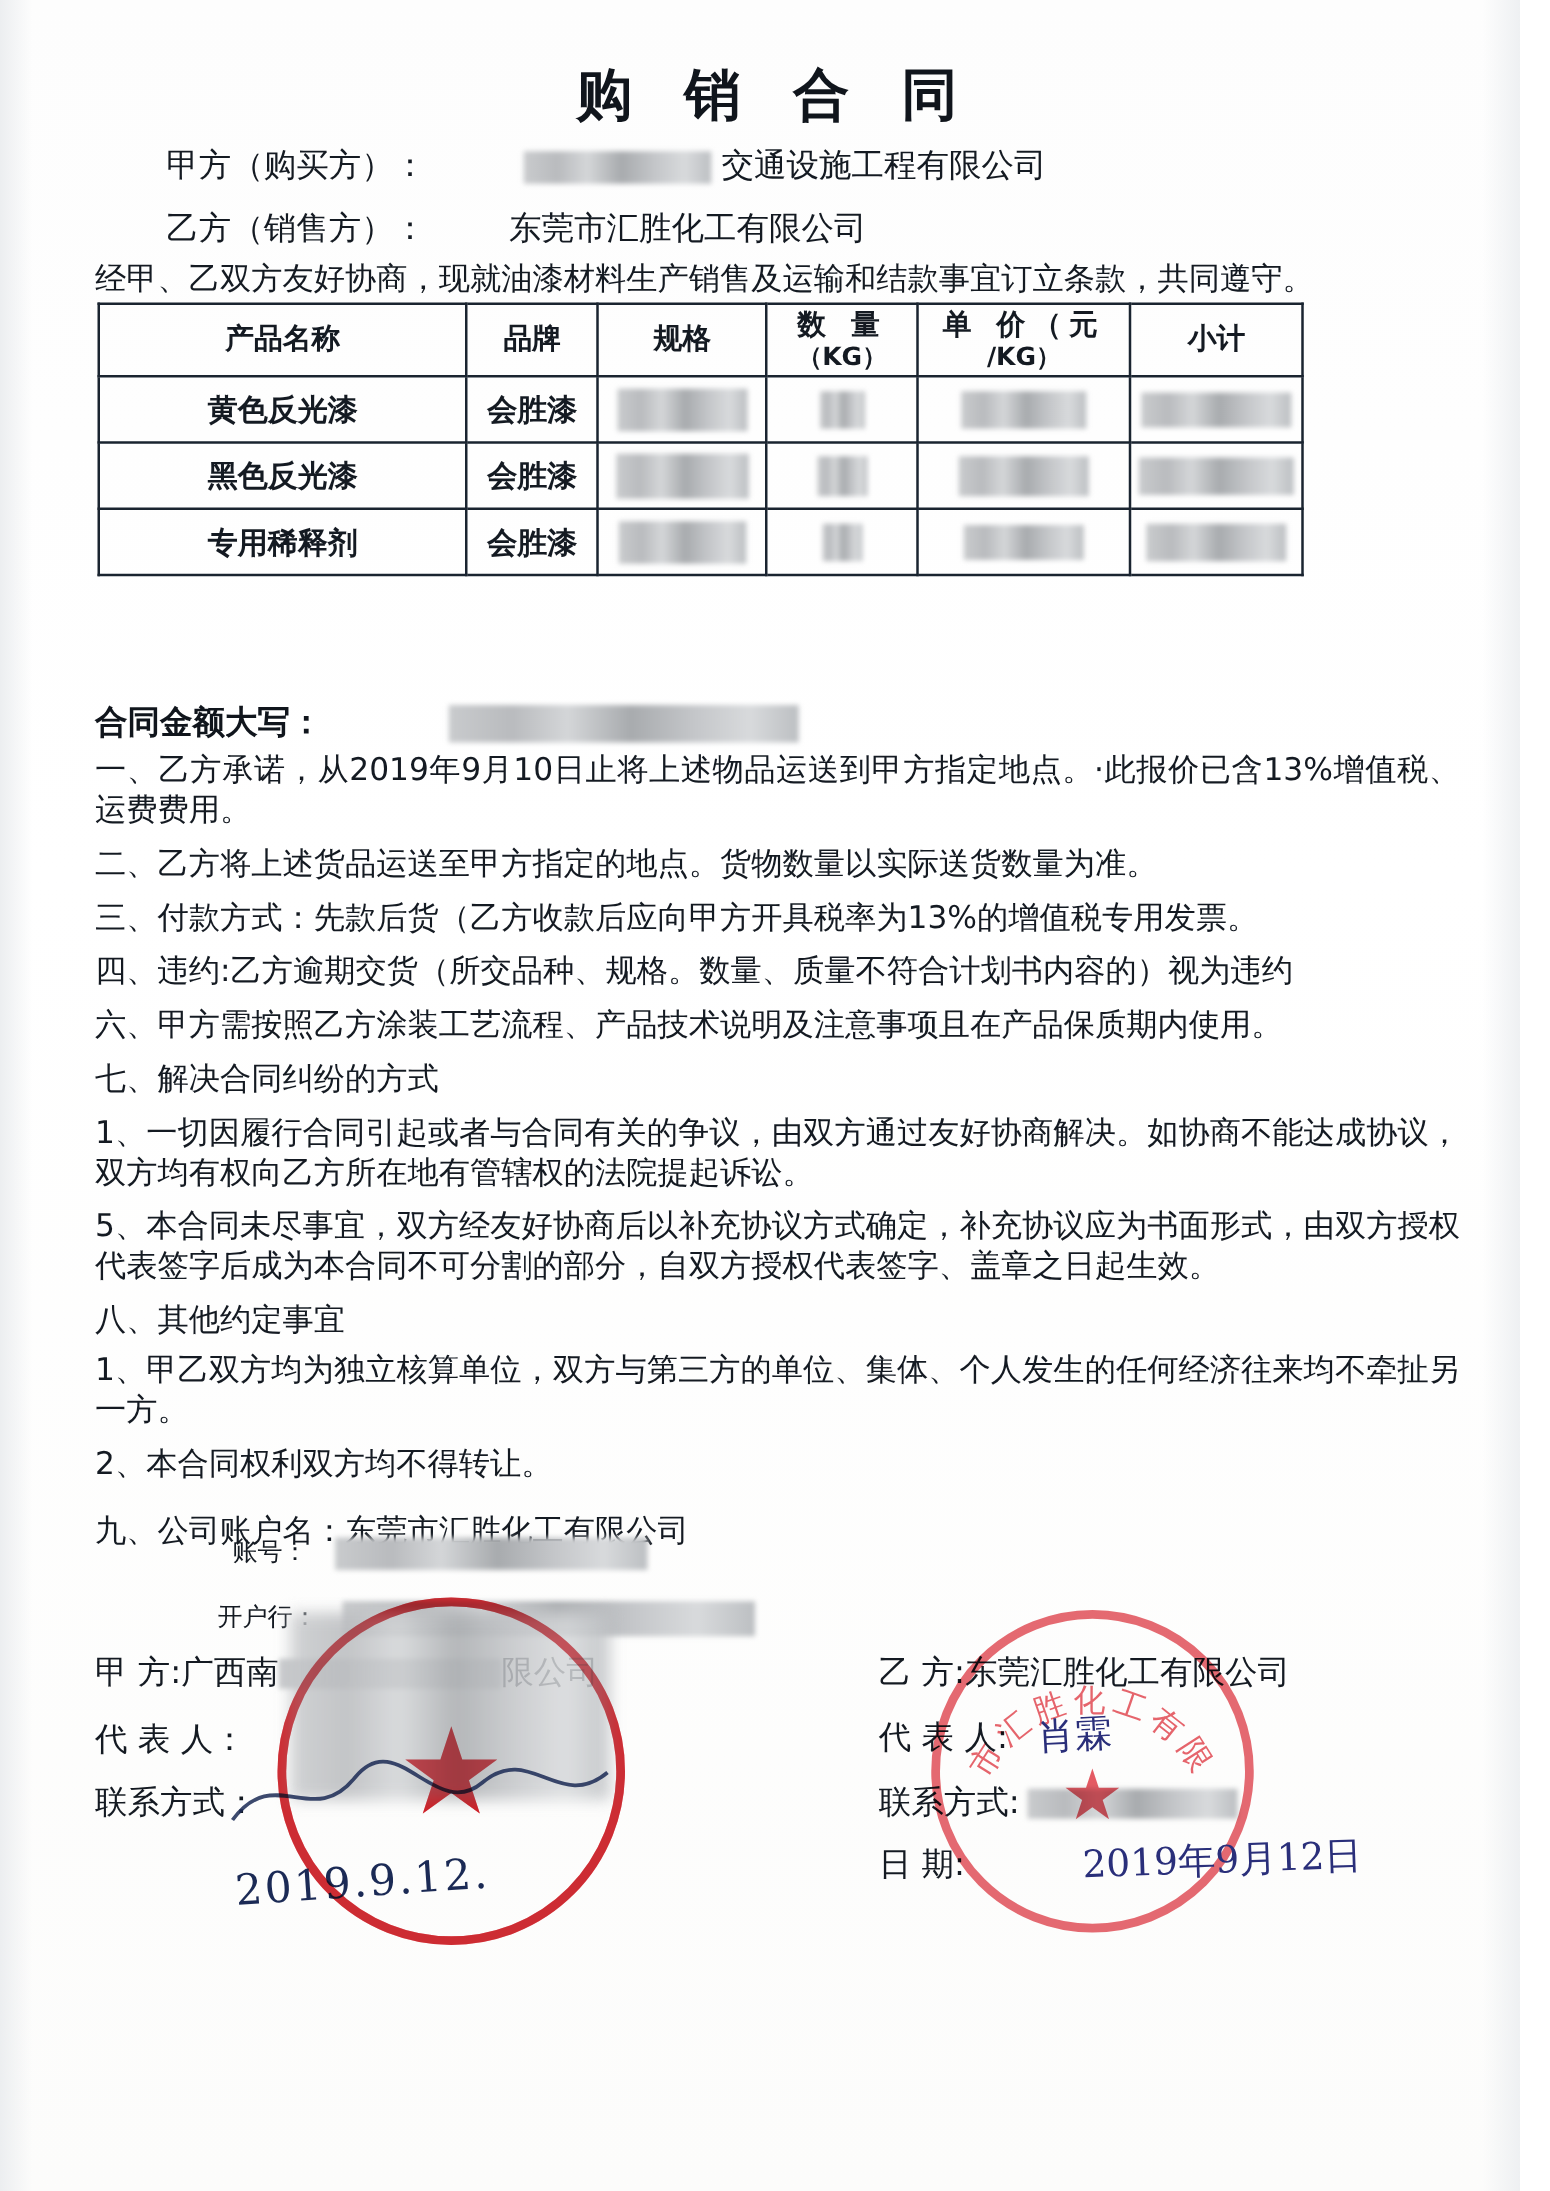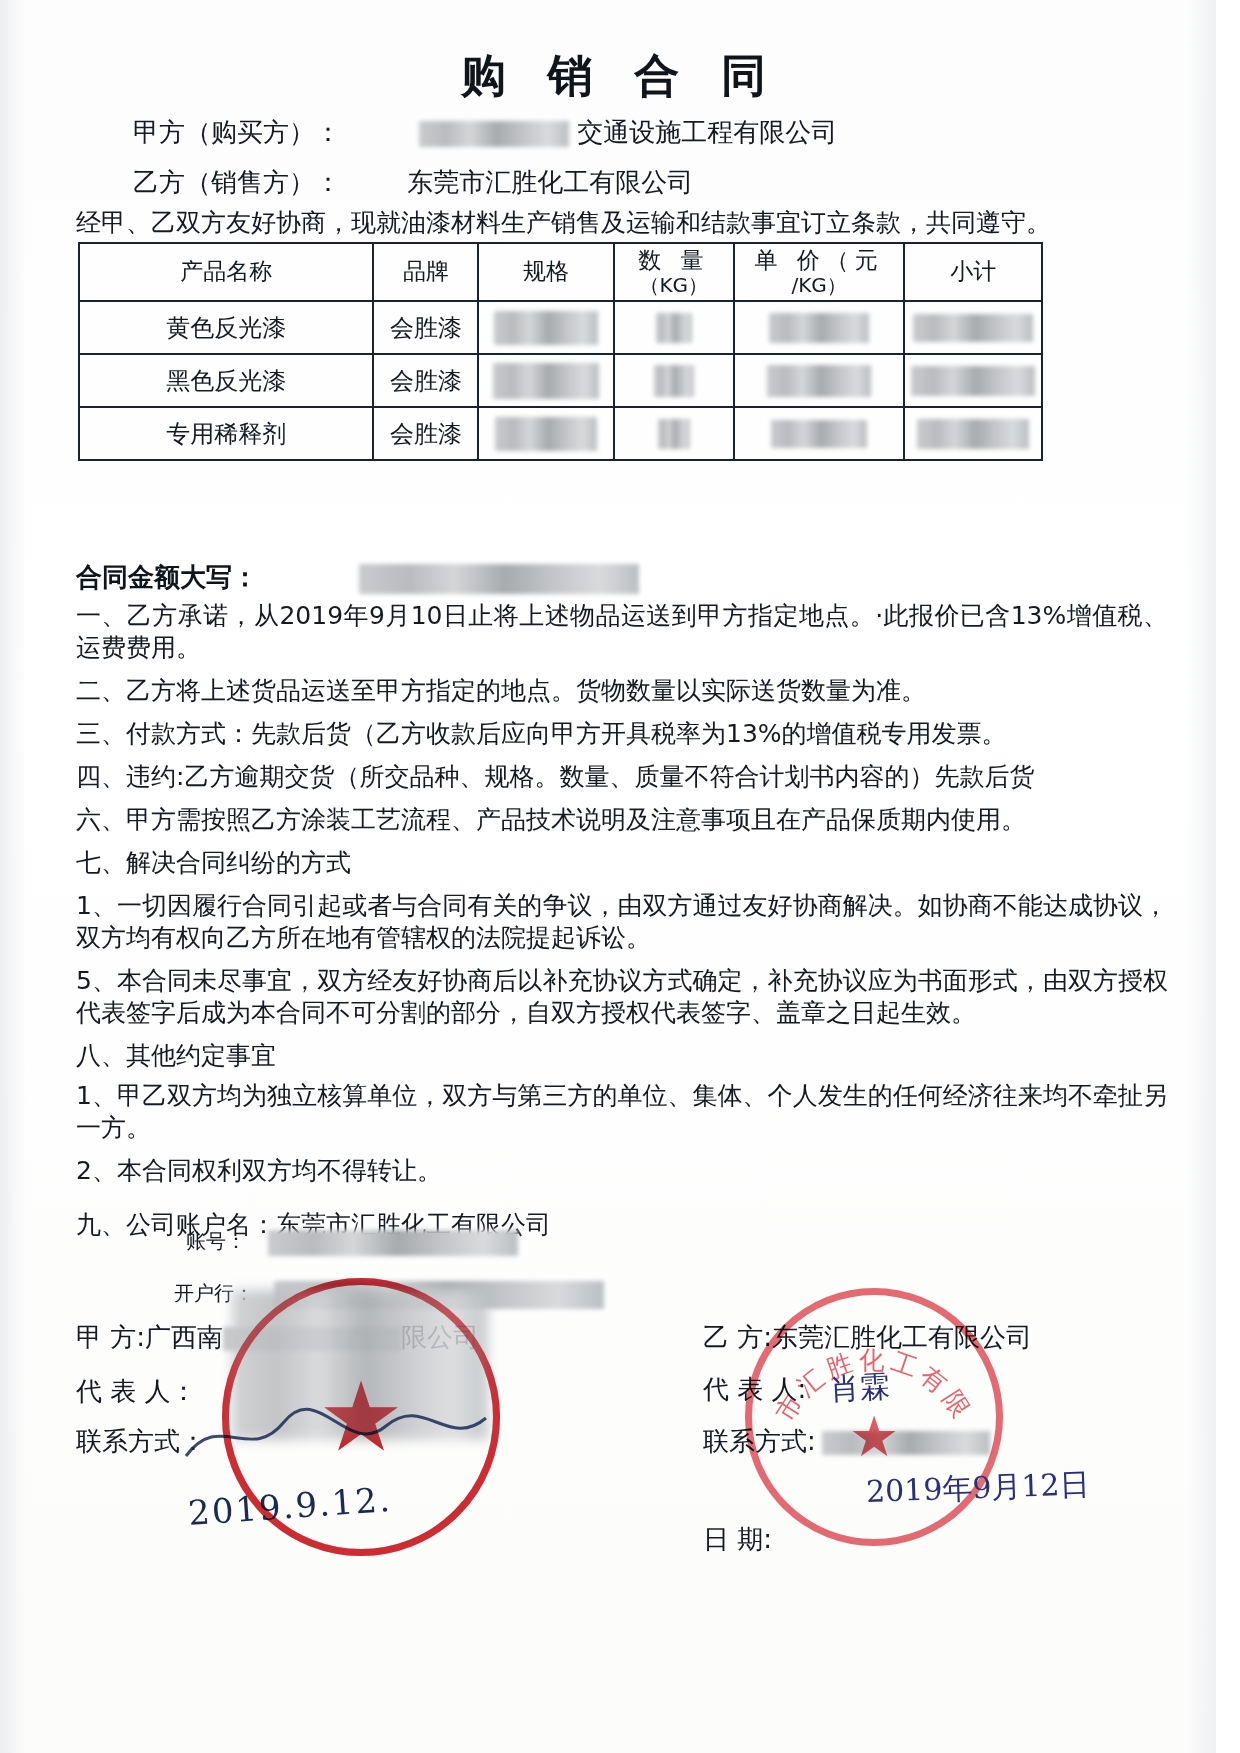--- a/index.html
+++ b/index.html
@@ -52,21 +52,21 @@
     position:absolute; left:78px; top:242px;
     width:965px;
     border-collapse:collapse;
     font-size:24px;
     color:#141a22;
   }
   table.items td, table.items th {
     border:2px solid #1a2430;
     text-align:center;
     vertical-align:middle;
-    font-weight:normal;
+    font-weight:bold;
     padding:0;
   }
   table.items .hcell { height:56px; line-height:1.18; font-size:23px; }
   table.items .hcell .l1 { letter-spacing:6px; }
   table.items .hcell .l2 { font-size:20px; }
   table.items .rcell { height:53px; }
   .c-name { width:300px; }
   .c-brand { width:105px; }
   .c-spec { width:134px; }
   .c-qty { width:120px; }
@@ -191,21 +191,21 @@
 
   <div class="amount-line">
     <span>合同金额大写：</span>
     <span class="redact" style="width:280px;height:30px;margin-left:92px;"></span>
   </div>
 
   <div class="clauses">
     <div class="clause">一、乙方承诺，从2019年9月10日止将上述物品运送到甲方指定地点。·此报价已含13%增值税、运费费用。</div>
     <div class="clause">二、乙方将上述货品运送至甲方指定的地点。货物数量以实际送货数量为准。</div>
     <div class="clause">三、付款方式：先款后货（乙方收款后应向甲方开具税率为13%的增值税专用发票。</div>
-    <div class="clause">四、违约:乙方逾期交货（所交品种、规格。数量、质量不符合计划书内容的）先款后货</div>
+    <div class="clause">四、违约:乙方逾期交货（所交品种、规格。数量、质量不符合计划书内容的）视为违约</div>
     <div class="clause">六、甲方需按照乙方涂装工艺流程、产品技术说明及注意事项且在产品保质期内使用。</div>
     <div class="clause">七、解决合同纠纷的方式</div>
     <div class="clause">1、一切因履行合同引起或者与合同有关的争议，由双方通过友好协商解决。如协商不能达成协议，双方均有权向乙方所在地有管辖权的法院提起诉讼。</div>
     <div class="clause">5、本合同未尽事宜，双方经友好协商后以补充协议方式确定，补充协议应为书面形式，由双方授权代表签字后成为本合同不可分割的部分，自双方授权代表签字、盖章之日起生效。</div>
     <div class="clause tight">八、其他约定事宜</div>
     <div class="clause">1、甲乙双方均为独立核算单位，双方与第三方的单位、集体、个人发生的任何经济往来均不牵扯另一方。</div>
     <div class="clause">2、本合同权利双方均不得转让。</div>
     <div class="clause" style="margin-top:22px;">九、公司账户名：东莞市汇胜化工有限公司</div>
   </div>
 
@@ -230,21 +230,21 @@
 
   <div class="sig-right" style="top:1320px;">
     <span>乙    方:</span><span>东莞汇胜化工有限公司</span>
   </div>
   <div class="sig-right" style="top:1372px;">
     <span>代 表 人:</span>
   </div>
   <div class="sig-right" style="top:1424px;">
     <span>联系方式:</span><span class="redact" style="width:168px;height:24px;margin-left:6px;"></span>
   </div>
-  <div class="sig-right" style="top:1474px;margin-top:48px;">
+  <div class="sig-right" style="top:1474px;">
     <span>日 期:</span>
   </div>
 
   <div class="seal seal-a">
     <span class="star">★</span>
   </div>
   <div class="redact" style="position:absolute; left:232px; top:1290px; width:256px; height:150px; filter:blur(6px); opacity:0.85;"></div>
   <div class="seal seal-a" style="z-index:5;">
     <span class="star">★</span>
   </div>

